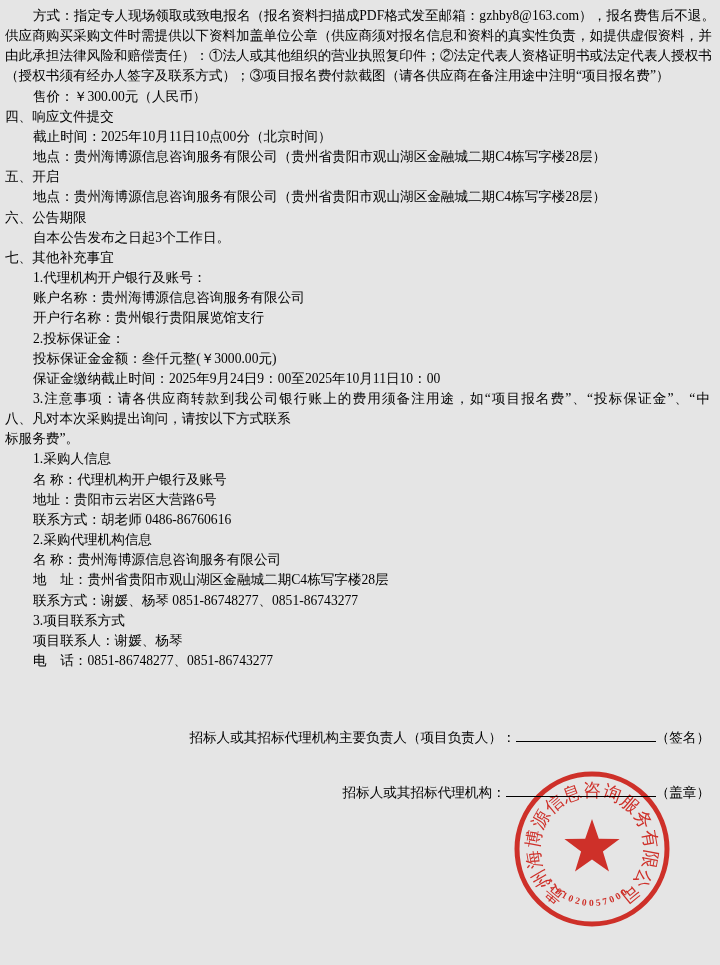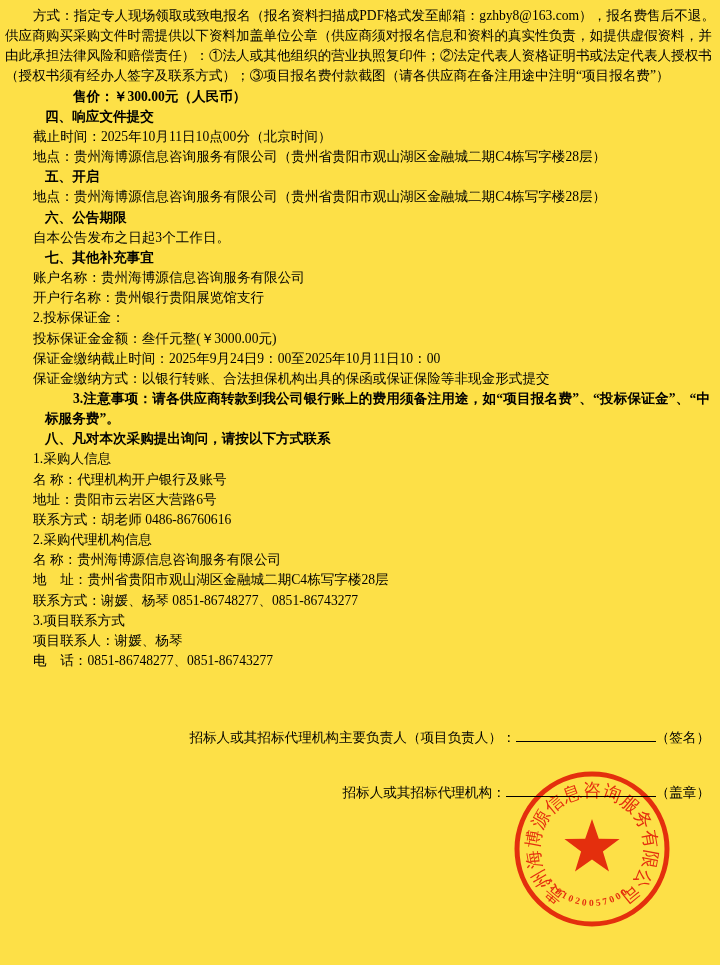--- a/index.html
+++ b/index.html
@@ -1,26 +1,26 @@
 <!DOCTYPE html>
 <html><head>
 <meta charset="utf-8">
 <style>
   html,body { margin:0; padding:0; }
   body {
     width:720px; height:965px; background:#ffffff; color:#000;
     font-family:"Liberation Serif","DejaVu Serif",serif;
     position:relative; overflow:hidden;
   }
-  .page { position:absolute; inset:0; background:#fde047; }
+  .page { position:absolute; inset:0; background:#e5e5e5; }
   .lines { padding:6px 10px 0 5px; font-size:13.6px; line-height:20.15px; }
   .line { white-space:nowrap; }
   .jst { text-align:justify; text-align-last:justify; }
   .ind { padding-left:28px; }
-  .b { font-weight:bold;margin-left:40px; }
+  .b { font-weight:normal; }
   .sig-row {
     text-align:right; padding-right:10px; font-size:13.6px;
     line-height:20px; white-space:nowrap;
   }
   .sig-row.first  { margin-top:57px; }
   .sig-row.second { margin-top:35px; }
   .blank {
     display:inline-block; border-bottom:1px solid #000;
     height:13px; vertical-align:baseline;
   }
@@ -43,29 +43,29 @@
       <div class="line">（授权书须有经办人签字及联系方式）；③项目报名费付款截图（请各供应商在备注用途中注明“项目报名费”）</div>
       <div class="line b ind">售价：￥300.00元（人民币）</div>
       <div class="line b">四、响应文件提交</div>
       <div class="line ind">截止时间：2025年10月11日10点00分（北京时间）</div>
       <div class="line ind">地点：贵州海博源信息咨询服务有限公司（贵州省贵阳市观山湖区金融城二期C4栋写字楼28层）</div>
       <div class="line b">五、开启</div>
       <div class="line ind">地点：贵州海博源信息咨询服务有限公司（贵州省贵阳市观山湖区金融城二期C4栋写字楼28层）</div>
       <div class="line b">六、公告期限</div>
       <div class="line ind">自本公告发布之日起3个工作日。</div>
       <div class="line b">七、其他补充事宜</div>
+      <div class="line ind">1.代理机构开户银行及账号：</div>
       <div class="line ind">账户名称：贵州海博源信息咨询服务有限公司</div>
       <div class="line ind">开户行名称：贵州银行贵阳展览馆支行</div>
       <div class="line ind">2.投标保证金：</div>
       <div class="line ind">投标保证金金额：叁仟元整(￥3000.00元)</div>
       <div class="line ind">保证金缴纳截止时间：2025年9月24日9：00至2025年10月11日10：00</div>
-      <div class="line ind">保证金缴纳方式：以银行转账、合法担保机构出具的保函或保证保险等非现金形式提交</div>
       <div class="line b ind jst">3.注意事项：请各供应商转款到我公司银行账上的费用须备注用途，如“项目报名费”、“投标保证金”、“中</div>
+      <div class="line b">八、凡对本次采购提出询问，请按以下方式联系</div>
       <div class="line b">标服务费”。</div>
-      <div class="line b">八、凡对本次采购提出询问，请按以下方式联系</div>
       <div class="line ind">1.采购人信息</div>
       <div class="line ind">名 称：代理机构开户银行及账号</div>
       <div class="line ind">地址：贵阳市云岩区大营路6号</div>
       <div class="line ind">联系方式：胡老师 0486-86760616</div>
       <div class="line ind">2.采购代理机构信息</div>
       <div class="line ind">名 称：贵州海博源信息咨询服务有限公司</div>
       <div class="line ind">地　址：贵州省贵阳市观山湖区金融城二期C4栋写字楼28层</div>
       <div class="line ind">联系方式：谢媛、杨琴  0851-86748277、0851-86743277</div>
       <div class="line ind">3.项目联系方式</div>
       <div class="line ind">项目联系人：谢媛、杨琴</div>

